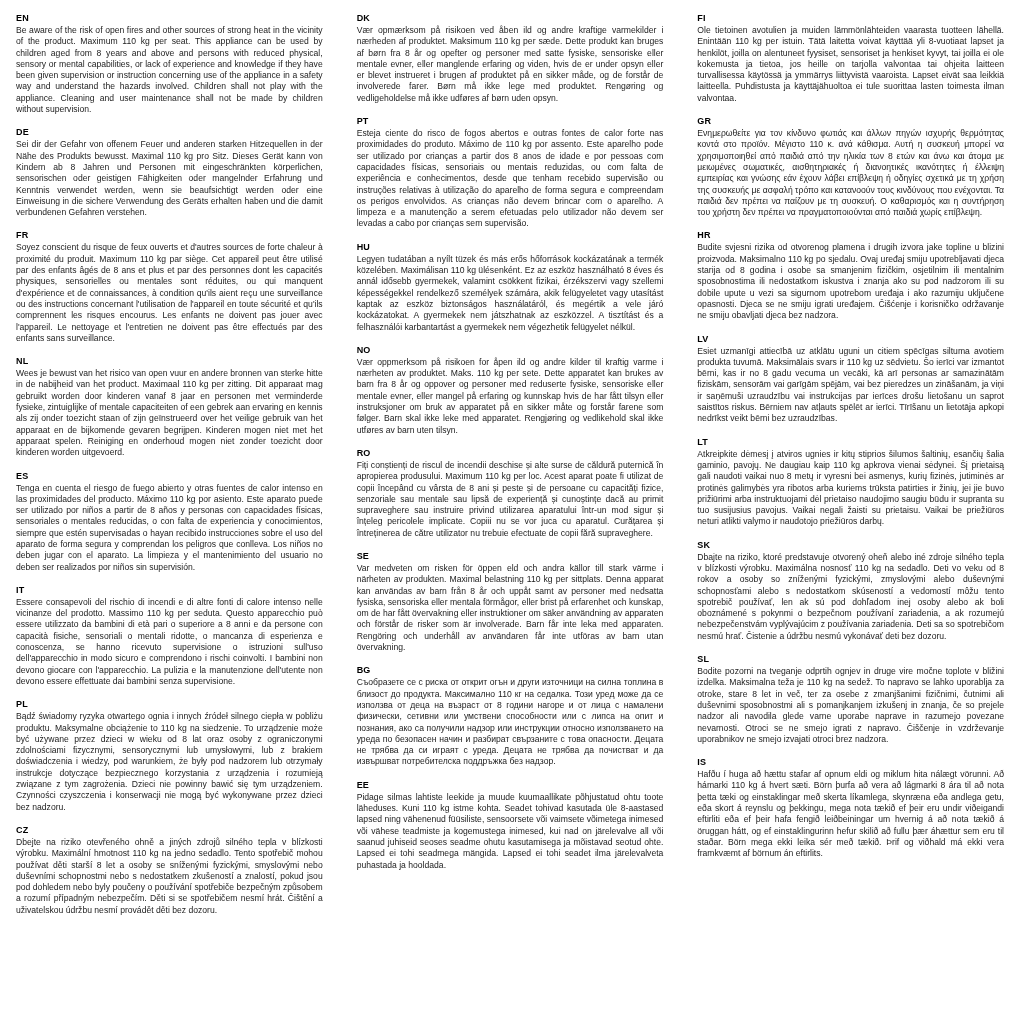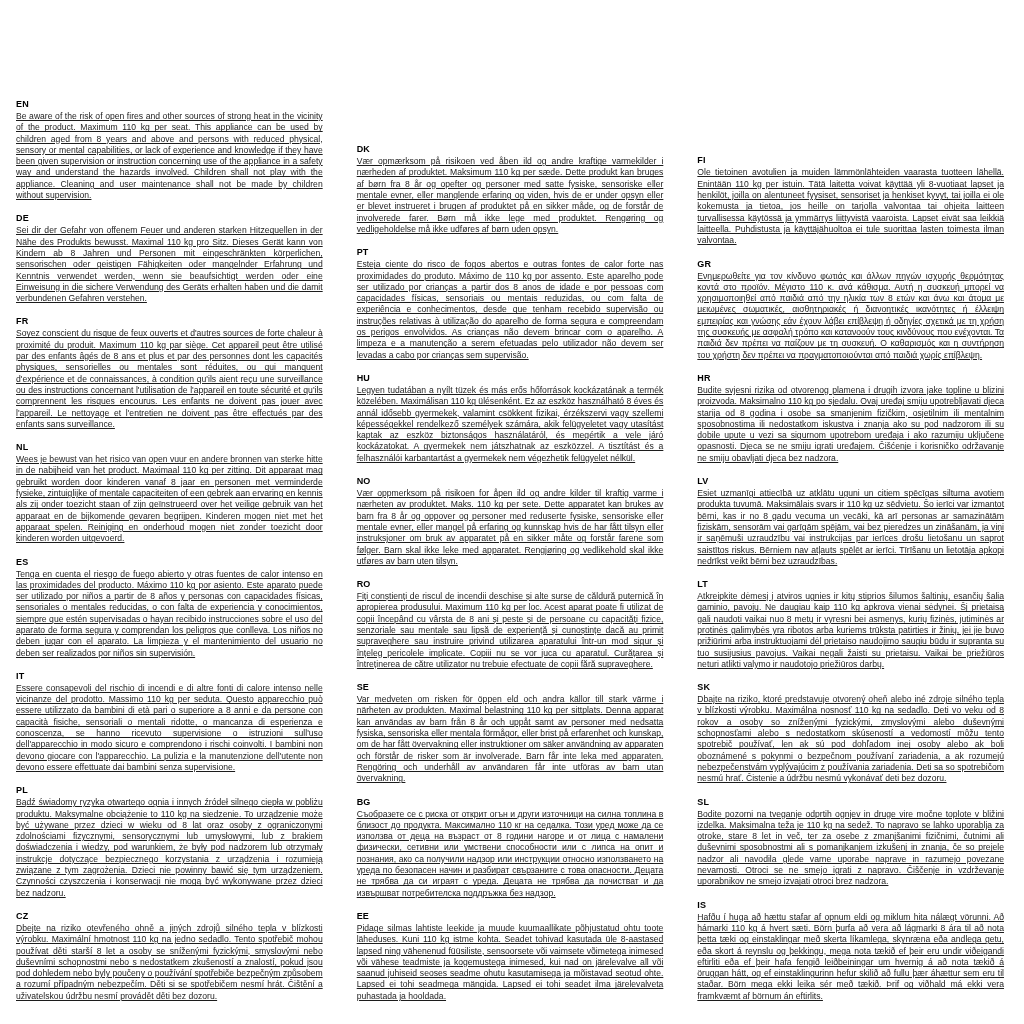--- a/index.html
+++ b/index.html
@@ -11,40 +11,38 @@
     color: #161616;
     overflow: hidden;
   }
   .page {
     display: flex;
     gap: 34px;
     padding: 13px 20px 10px 16px;
     width: 1024px;
     height: 1024px;
     overflow: hidden;
-    align-items: flex-end;
   }
   .col {
     flex: 1 1 0;
     min-width: 0;
   }
   .lang { margin-bottom: 12px; }
   .lang h2 {
     font-size: 9px;
     font-weight: bold;
     margin-bottom: 2px;
     letter-spacing: 0.2px;
     color: #000000;
   }
   .lang p {
     font-size: 8.6px;
     line-height: 11.3px;
     text-align: justify;
     color: #1c1c1c;
-    text-decoration: underline;
   }
 </style>
 </head>
 <body>
 
 <div class="page">
 
   <div class="col">
     <section class="lang">
       <h2>EN</h2>

